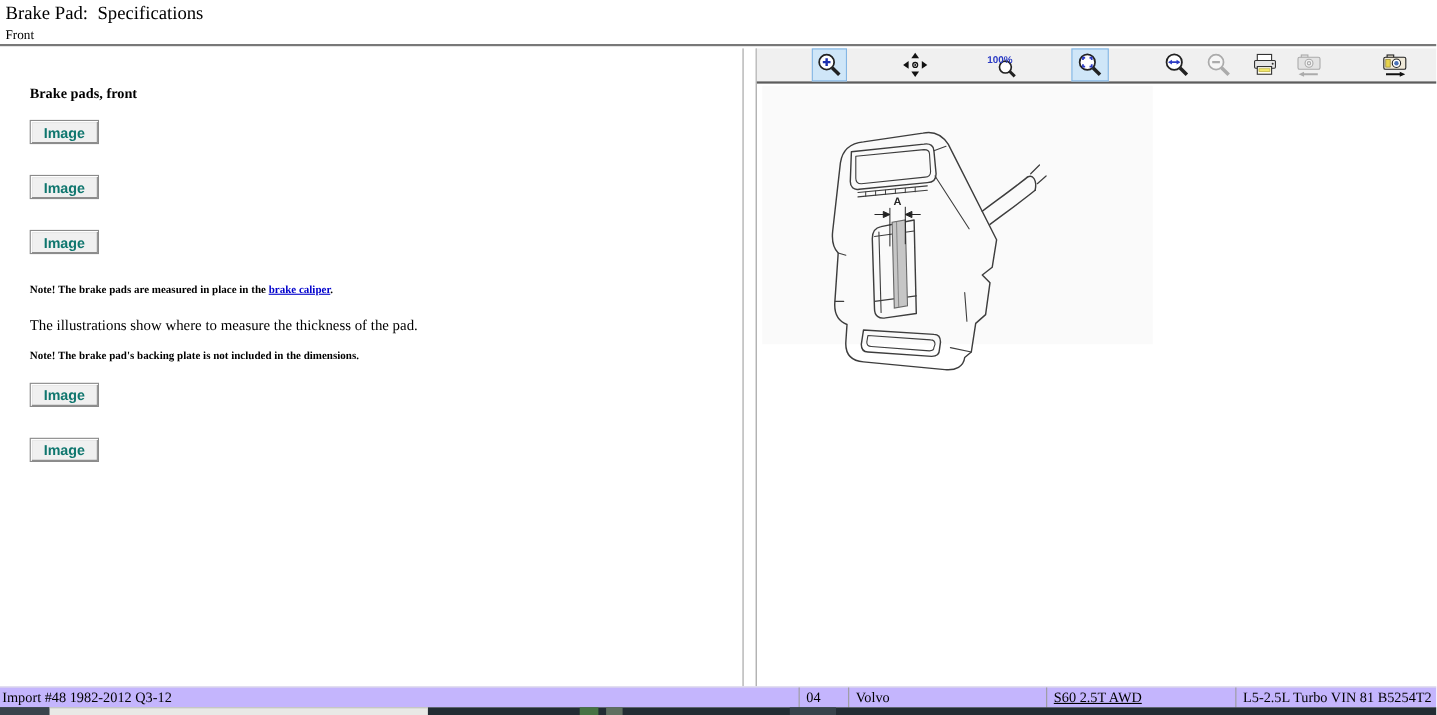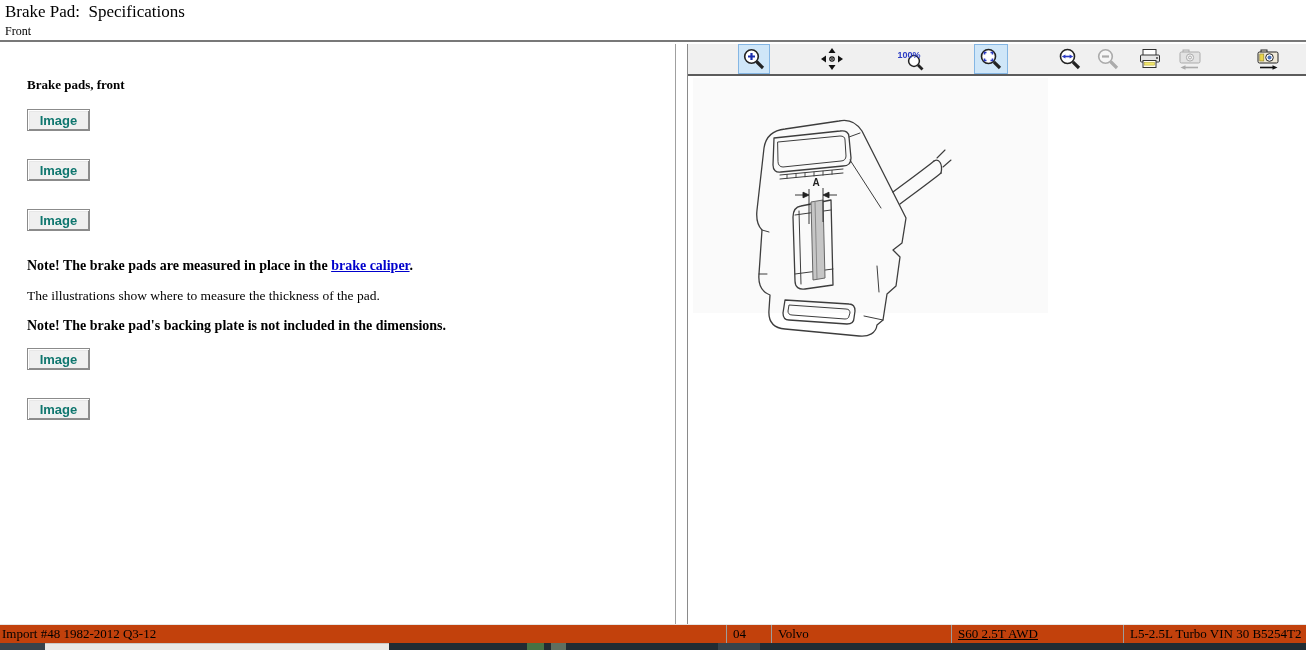--- a/index.html
+++ b/index.html
@@ -24,41 +24,41 @@
   
   .lp { position:absolute; left:27px; }
   .lp-title { top:33px; font-size:13px; font-weight:bold; }
   .img-btn {
     position:absolute; left:27px; width:63px; height:22px;
     background:#f0f0f0; border:1px solid #8b8b8b;
     box-shadow: inset 1px 1px 0 #ffffff, inset -1px -1px 0 #8d8d8d, inset 2px 2px 0 #e7e7e7;
     font-family:"Liberation Sans", sans-serif; font-size:13px; font-weight:bold; color:#0f766e;
     display:flex; align-items:center; justify-content:center; cursor:default;
   }
-  .note  { font-size:14px; font-weight:bold; white-space:nowrap; }
+  .note  { font-size:10px; font-weight:bold; white-space:nowrap; }
   .plain { font-size:13.5px; white-space:nowrap; }
   .note a { font-weight:bold; text-decoration:underline; }
 
   
   .toolbar { position:absolute; left:0; top:0; right:0; height:32px;
              background:#f0f0f0; border-bottom:2px solid #5c5c5c;
              display:flex; align-items:center; padding-left:6px; }
   .tb-btn { width:32px; height:30px; display:flex; align-items:center; justify-content:center;
             border:1px solid transparent; margin-right:2px;margin-left:44px; }
   .tb-btn.wide { width:34px; }
   .tb-btn.active { background:#cfe6f8; border:1px solid #84b6e4; }
   .ml4 { margin-left:4px; } .ml8 { margin-left:8px; } .ml6 { margin-left:6px; }
 
   
   .img-backdrop { position:absolute; left:5px; top:34px; width:355px; height:235px; background:#fafafa; }
   .caliper { position:absolute; left:50px; top:38px; }
 
   
   .statusbar { position:absolute; left:0; top:624px; width:1306px; height:19px;
-               background:#c2410c; border-top:1px solid #e6e6e6;
+               background:#c4b5fd; border-top:1px solid #e6e6e6;
                display:flex; align-items:center; font-size:13px; }
   .sb-cell { height:100%; display:flex; align-items:center; padding-left:6px; overflow:hidden; }
   .sb-cell + .sb-cell { border-left:1px solid #9c9c9c; }
   .sb-c1 { width:726px; padding-left:2px; }
   .sb-c2 { width:45px; }
   .sb-c3 { width:180px; }
   .sb-c4 { width:172px;text-decoration:underline; }
   .sb-c5 { flex:1; }
 
   
@@ -237,21 +237,21 @@
         </svg>
       </div>
     </div>
   </div>
 
   <div class="statusbar">
     <div class="sb-cell sb-c1">Import #48 1982-2012 Q3-12</div>
     <div class="sb-cell sb-c2">04</div>
     <div class="sb-cell sb-c3">Volvo</div>
     <div class="sb-cell sb-c4">S60 2.5T AWD</div>
-    <div class="sb-cell sb-c5">L5-2.5L Turbo VIN 30 B5254T2</div>
+    <div class="sb-cell sb-c5">L5-2.5L Turbo VIN 81 B5254T2</div>
   </div>
 
   <div class="bottomstrip">
     <div class="bs-seg" style="left:0;width:45px;background:#39434b"></div>
     <div class="bs-seg" style="left:45px;width:344px;background:#e9e9e6;border-top:1px solid #c9c9c6"></div>
     <div class="bs-seg" style="left:527px;width:17px;background:#477244"></div>
     <div class="bs-seg" style="left:551px;width:15px;background:#5f6f60"></div>
     <div class="bs-seg" style="left:718px;width:42px;background:#37434b"></div>
   </div>
 

